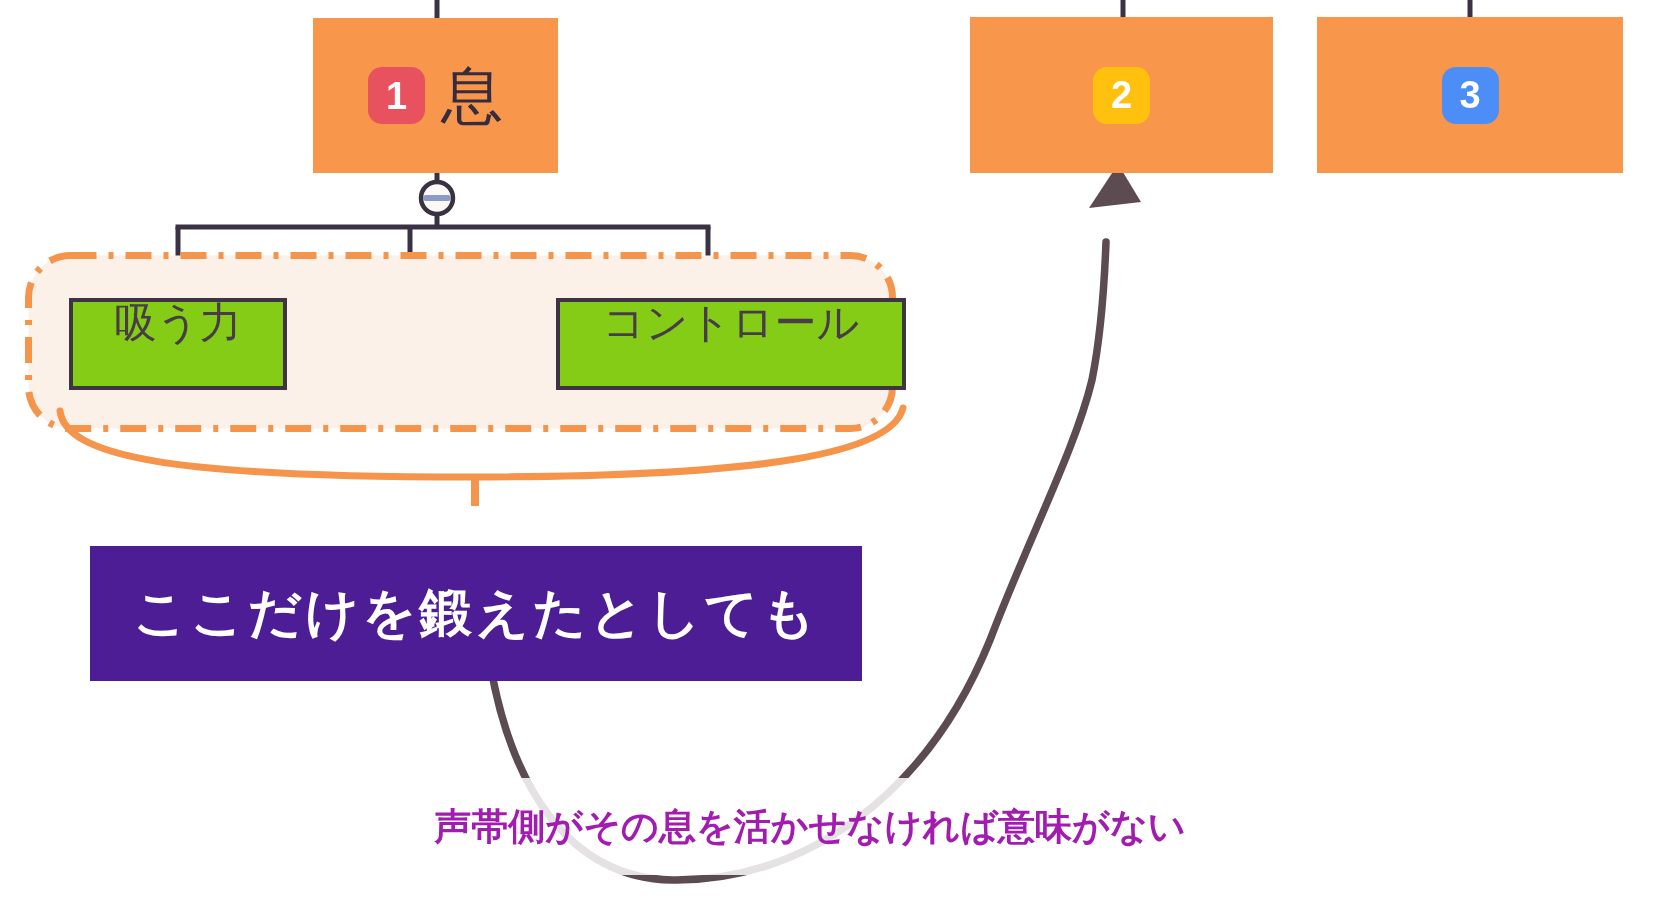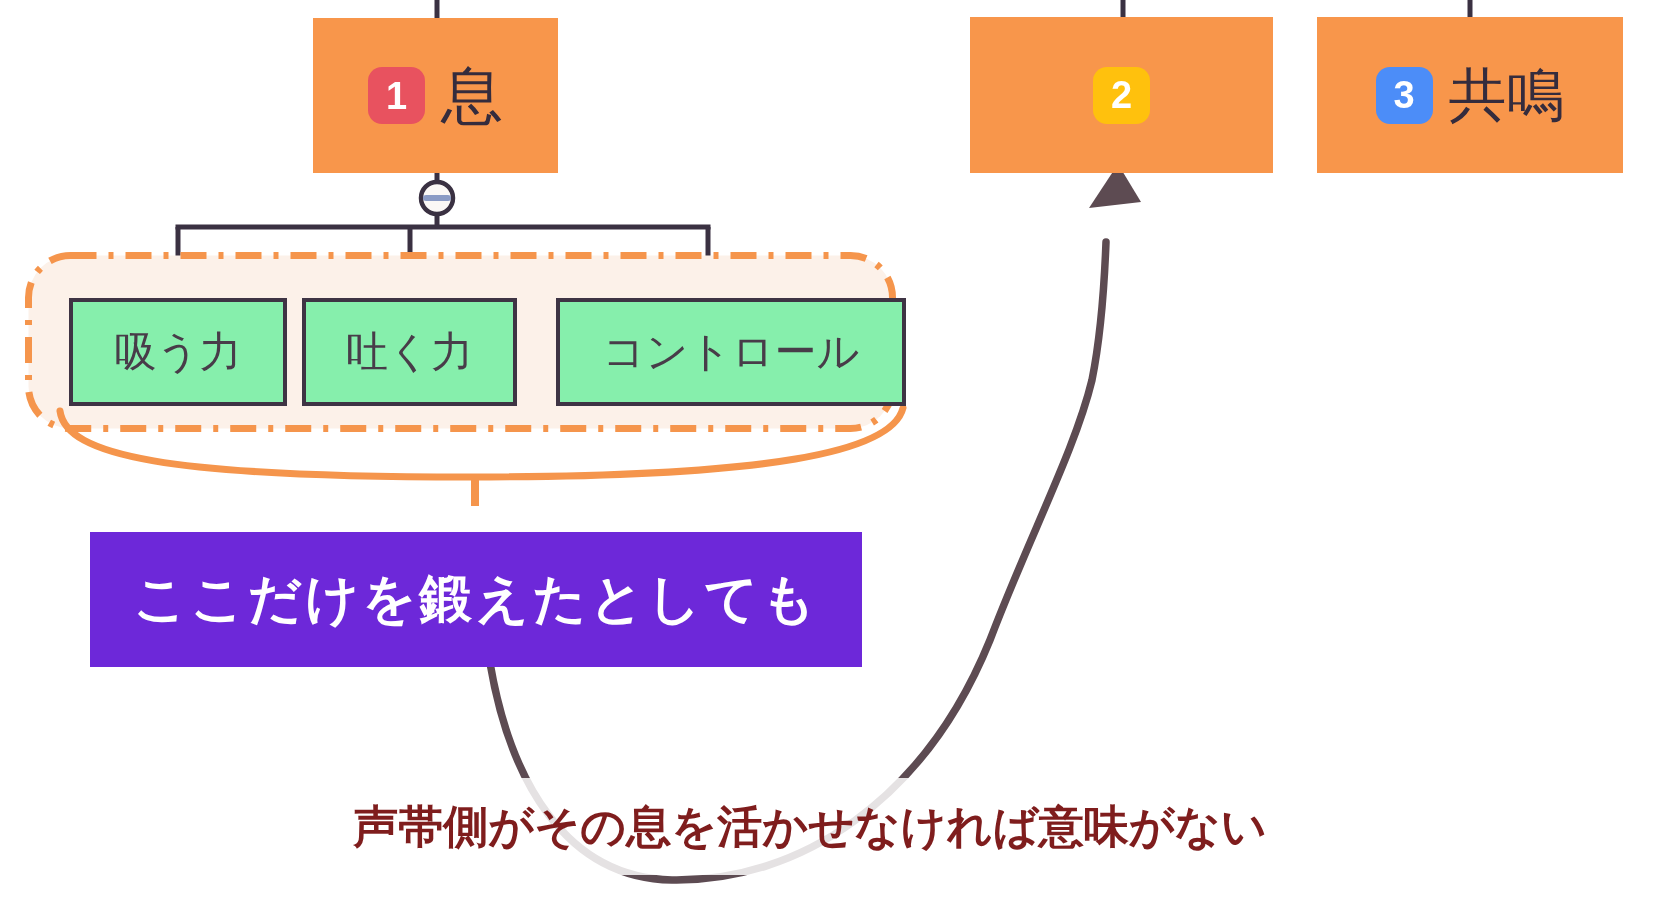--- a/index.html
+++ b/index.html
@@ -30,43 +30,43 @@
   }
   #topic-1{left:313px;top:18px;width:245px;height:155px;}
   #topic-1 .t-label{font-size:62px;}
   #topic-2{left:970px;top:17px;width:303px;height:156px;}
   #topic-2 .t-label{font-size:58px;}
   #topic-3{left:1317px;top:17px;width:306px;height:156px;}
   #topic-3 .t-label{font-size:58px;}
 
   
   .subtopic{
-    position:absolute;top:298px;height:108px;
-    background:#86efac;border:4px solid #3E3444;box-sizing:border-box;
-    display:flex;align-items:center;justify-content:center;
+    position:absolute;top:298px;height:92px;
+    background:#84cc16;border:4px solid #3E3444;box-sizing:border-box;
+    display:flex;justify-content:center;
     color:#483C49;font-size:42px;line-height:1;
   }
   #sub-1{left:69px;width:218px;}
   #sub-2{left:302px;width:215px;}
   #sub-3{left:533px;width:350px;margin-left:23px;}
 
   
   #banner{
-    position:absolute;left:90px;top:532px;width:772px;height:135px;
-    background:#6d28d9;display:flex;align-items:center;justify-content:center;
+    position:absolute;left:90px;top:546px;width:772px;height:135px;
+    background:#4c1d95;display:flex;align-items:center;justify-content:center;
     color:#ffffff;font-size:53px;letter-spacing:3px;font-weight:bold;
     font-family:"DejaVu Serif","Liberation Serif",serif;
   }
 
   
   #note{
     position:absolute;left:330px;top:778px;width:960px;height:97px;
     background:rgba(255,255,255,0.84);
     display:flex;align-items:center;justify-content:center;
-    color:#7f1d1d;font-size:45px;font-weight:bold;letter-spacing:0px;
+    color:#a21caf;font-size:37px;font-weight:bold;letter-spacing:0px;
     font-family:"DejaVu Serif","Liberation Serif",serif;
     white-space:nowrap;
   }
 </style>
 </head>
 <body>
 
 <div id="stage">
 
   <svg class="layer" viewBox="0 0 1662 910">
@@ -100,28 +100,24 @@
     <span class="badge badge-red">1</span>
     <span class="t-label">息</span>
   </div>
 
   <div class="topic" id="topic-2">
     <span class="badge badge-yellow">2</span>
   </div>
 
   <div class="topic" id="topic-3">
     <span class="badge badge-blue">3</span>
-    <span class="t-label">共鳴</span>
   </div>
 
   <div class="subtopic" id="sub-1">
     <span>吸う力</span>
-  </div>
-  <div class="subtopic" id="sub-2">
-    <span>吐く力</span>
   </div>
   <div class="subtopic" id="sub-3">
     <span>コントロール</span>
   </div>
 
   <div id="banner">
     <span>ここだけを鍛えたとしても</span>
   </div>
 
   <div id="note">

